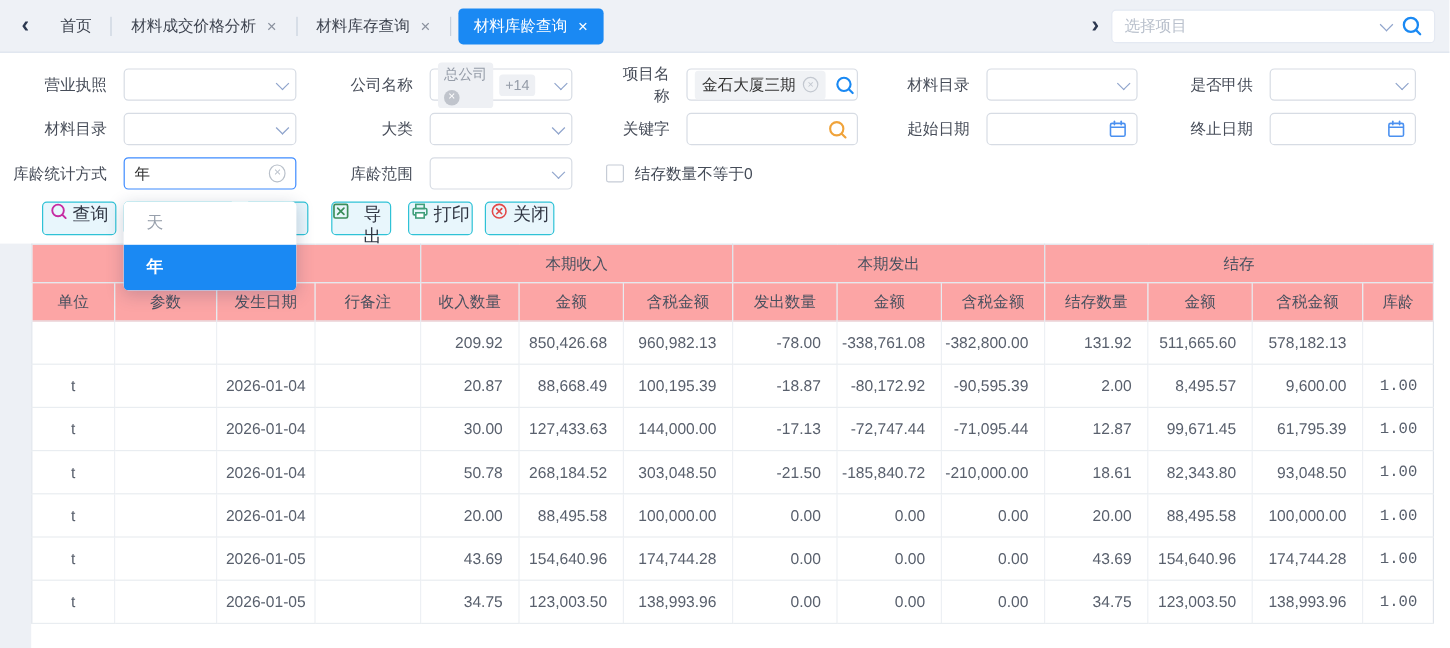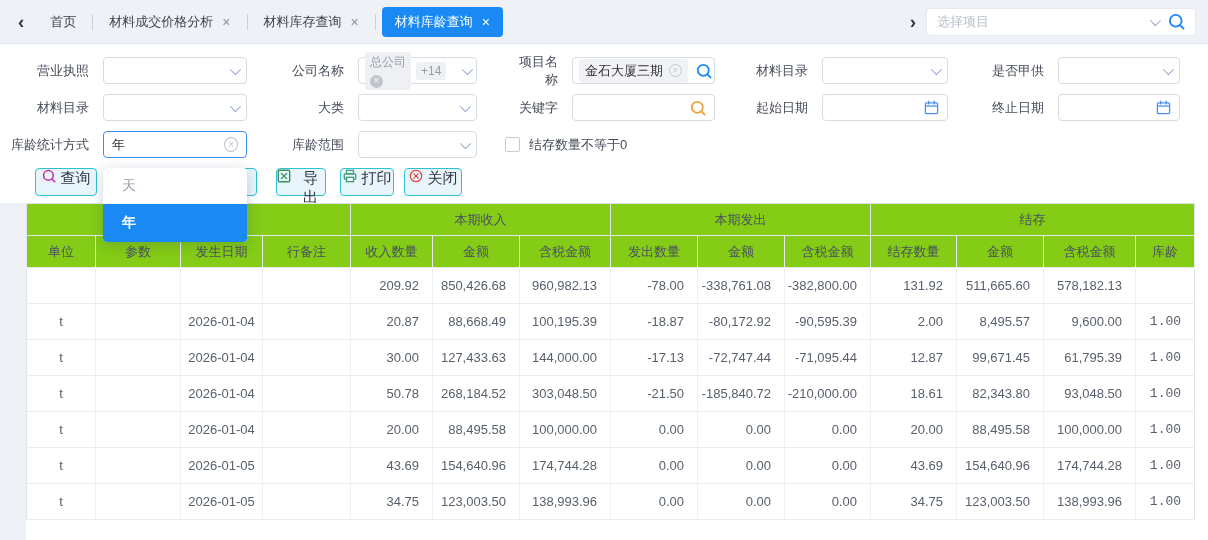--- a/index.html
+++ b/index.html
@@ -55,21 +55,21 @@
   
   .dropdown{position:absolute;left:103px;top:168px;width:144px;background:#fff;border-radius:4px;
     box-shadow:0 3px 14px rgba(30,50,90,.22);z-index:50;overflow:hidden;}
   .dropdown .arrow{position:absolute;left:92px;top:-5px;width:10px;height:10px;background:#fff;transform:rotate(45deg);}
   .dd-item{height:36px;display:flex;align-items:center;padding-left:19px;color:#98a0ac;cursor:pointer;font-size:14px;}
   .dd-item.selected{height:38px;background:#1a89f3;color:#fff;font-weight:bold;}
   
   .gutter{position:absolute;left:0;top:203px;width:26px;height:337px;background:#edf0f5;}
   .twrap{position:absolute;left:26px;top:203px;width:1168px;}
   table{border-collapse:collapse;table-layout:fixed;width:1168px;background:#fff;}
-  thead th{background:#84cc16;font-weight:normal;color:#49515f;font-size:13px;}
+  thead th{background:#fca5a5;font-weight:normal;color:#49515f;font-size:13px;}
   tr.grow th{height:32px;border:1px solid #dfe4eb;border-bottom:1px solid #e4e8ee;}
   tr.crow th{height:32px;border:1px solid #e7ebf0;border-top:none;text-align:center;}
   tbody td{height:36px;border:1px solid #edf0f4;border-bottom:1px solid #e9edf1;color:#59606d;font-size:13px;}
   tbody tr:first-child td{border-top:1px solid #e4e8ee;}
   table .outerl{border-left:1px solid #dfe4eb;}
   table .outerr{border-right:1px solid #dfe4eb;font-family:Liberation Mono, monospace;}
   td.c-center{text-align:center;}
   td.c-num{text-align:right;padding-right:13px;}
 </style>
 </head>

